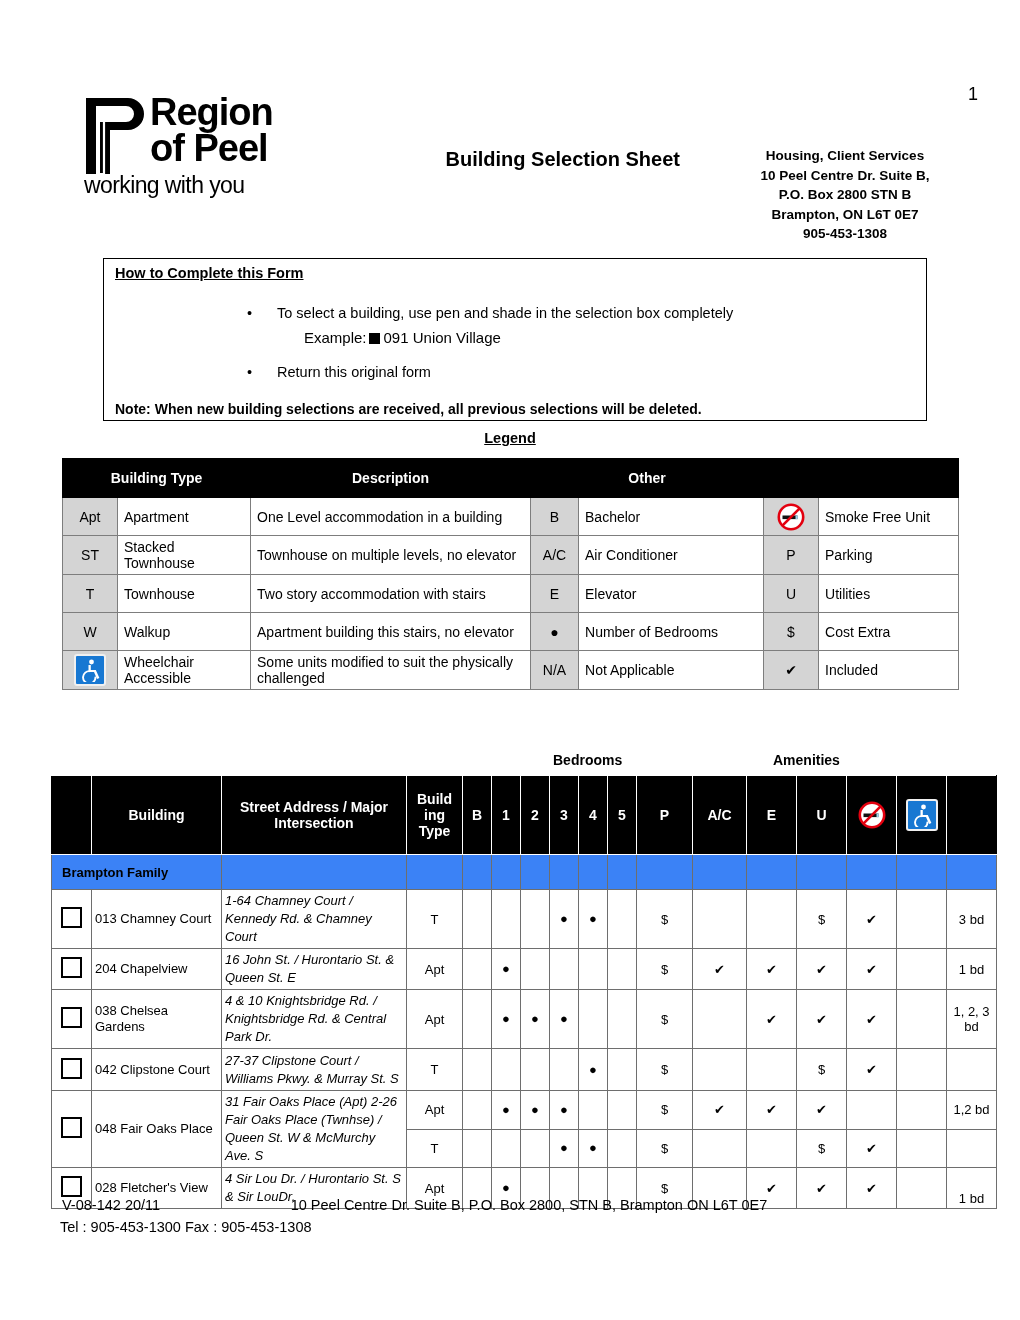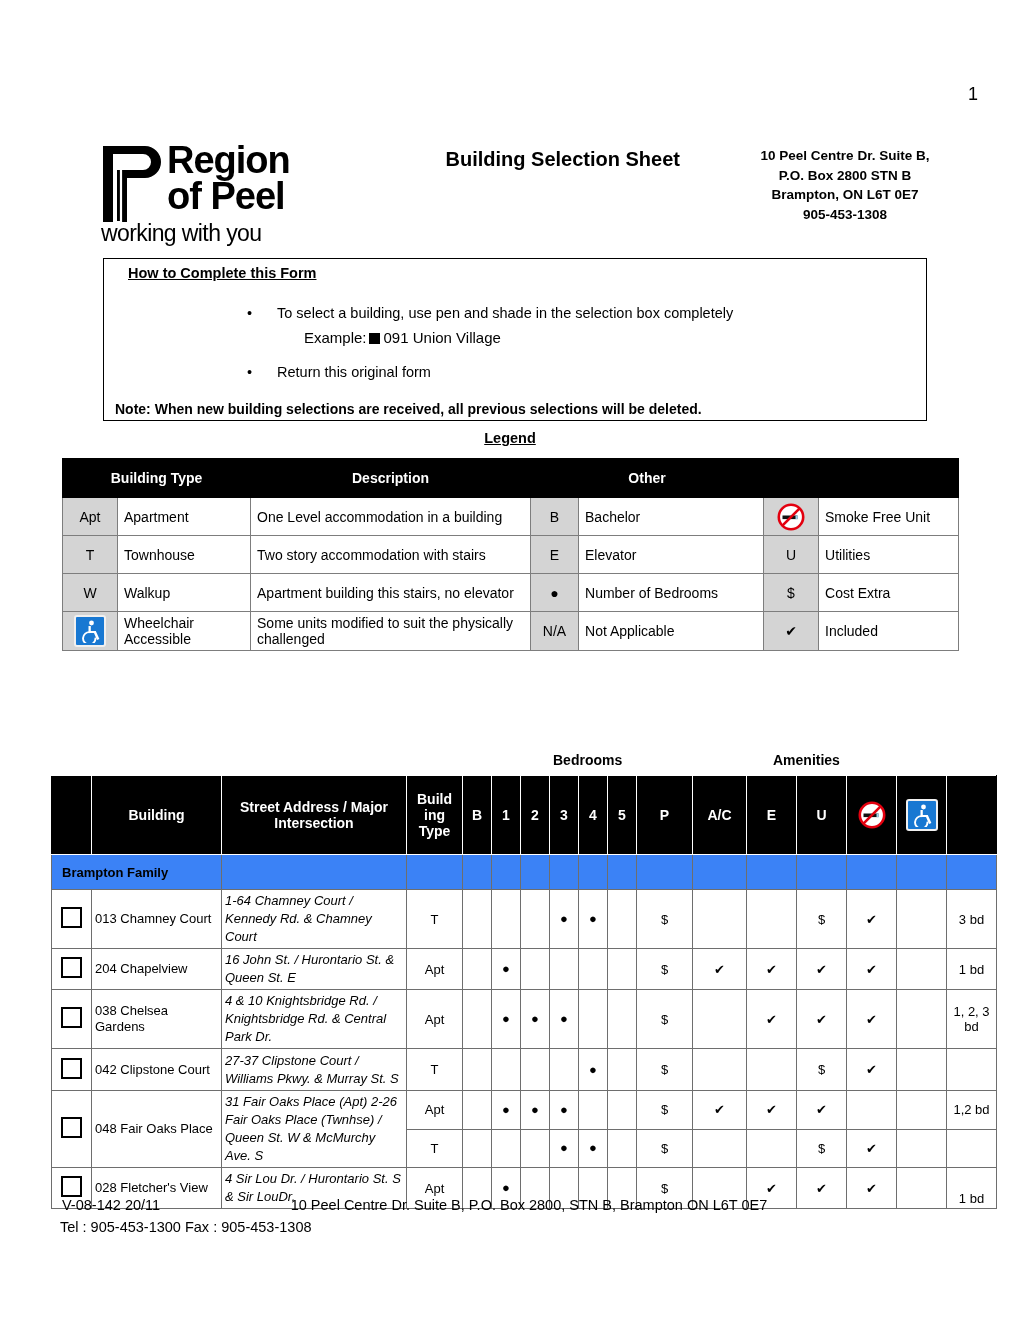--- a/index.html
+++ b/index.html
@@ -9,31 +9,31 @@
     font-family:"Liberation Sans", sans-serif;
     color:#000;
     position:relative;
     overflow:hidden;
   }
   .page{position:relative;width:1020px;height:1320px;}
 
   
   .pagenum{position:absolute;right:42px;top:84px;font-size:18px;}
   .header{position:absolute;left:0;top:88px;width:1020px;height:170px;}
-  .logo{position:absolute;left:101px;top:8px;width:210px;height:108px;margin-top:48px;}
+  .logo{position:absolute;left:84px;top:8px;width:210px;height:108px;}
   .logo-mark{position:absolute;left:0;top:0;width:62px;height:80px;}
   .logo-word1{position:absolute;left:66px;top:-4px;font-size:38px;font-weight:bold;letter-spacing:-1px;line-height:40px;}
   .logo-word2{position:absolute;left:66px;top:32px;font-size:38px;font-weight:bold;letter-spacing:-1px;line-height:40px;}
   .logo-tag{position:absolute;left:0;top:76px;font-size:23px;letter-spacing:-0.6px;}
   .doctitle{position:absolute;left:330px;top:60px;width:350px;text-align:right;font-size:20px;font-weight:bold;}
   .addr{position:absolute;left:700px;top:58px;width:290px;text-align:center;font-size:13.5px;font-weight:bold;line-height:19.5px;}
 
   
   .howbox{position:absolute;left:103px;top:258px;width:824px;height:163px;border:1px solid #000;box-sizing:border-box;}
-  .how-title{position:absolute;left:24px;top:6px;font-size:14.5px;font-weight:bold;text-decoration:underline;}
+  .how-title{position:absolute;left:11px;top:6px;font-size:14.5px;font-weight:bold;text-decoration:underline;}
   .bullet-row{position:absolute;font-size:14.5px;}
   .bl1{left:143px;top:46px;}
   .bl2{left:143px;top:105px;}
   .bdot{position:absolute;left:0;top:0;width:12px;font-size:14.5px;}
   .btxt{position:absolute;left:30px;top:0;white-space:nowrap;}
   .example{position:absolute;left:200px;top:70px;font-size:15px;white-space:nowrap;}
   .shadebox{display:inline-block;width:11px;height:11px;background:#000;vertical-align:-1px;margin:0 4px 0 2px;}
   .note{position:absolute;left:11px;top:142px;font-size:14px;font-weight:bold;}
 
   
@@ -93,20 +93,21 @@
         </svg>
       </div>
       <div class="logo-word1">Region</div>
       <div class="logo-word2">of Peel</div>
       <div class="logo-tag">working with you</div>
     </div>
 
     <div class="doctitle">Building Selection Sheet</div>
 
     <div class="addr">
+      <div>Housing, Client Services</div>
       <div>10 Peel Centre Dr. Suite B,</div>
       <div>P.O. Box 2800 STN B</div>
       <div>Brampton, ON L6T 0E7</div>
       <div>905-453-1308</div>
     </div>
   </div>
 
   <div class="howbox">
     <div class="how-title">How to Complete this Form</div>
 
@@ -161,20 +162,29 @@
               <rect x="6.5" y="13.5" width="15" height="3.6" fill="#111"></rect>
               <rect x="19.5" y="13.5" width="2.2" height="3.6" fill="#9fd2ea"></rect>
               <path d="M19.5,12.2 q1.4,-1.6 0.3,-3.2" stroke="#9fd2ea" stroke-width="1.2" fill="none"></path>
               <line x1="6.4" y1="23.6" x2="23.6" y2="6.4" stroke="#e3000f" stroke-width="2.6"></line>
             </svg>
           </span>
         </td>
         <td class="lg-val">Smoke Free Unit</td>
       </tr>
 
+      <tr class="rowh">
+        <td class="lg-key">ST</td>
+        <td class="lg-val">Stacked Townhouse</td>
+        <td class="lg-val">Townhouse on multiple levels, no elevator</td>
+        <td class="lg-key">A/C</td>
+        <td class="lg-val">Air Conditioner</td>
+        <td class="lg-key">P</td>
+        <td class="lg-val">Parking</td>
+      </tr>
 
       <tr class="rowh">
         <td class="lg-key">T</td>
         <td class="lg-val">Townhouse</td>
         <td class="lg-val">Two story accommodation with stairs</td>
         <td class="lg-key">E</td>
         <td class="lg-val">Elevator</td>
         <td class="lg-key">U</td>
         <td class="lg-val">Utilities</td>
       </tr>

